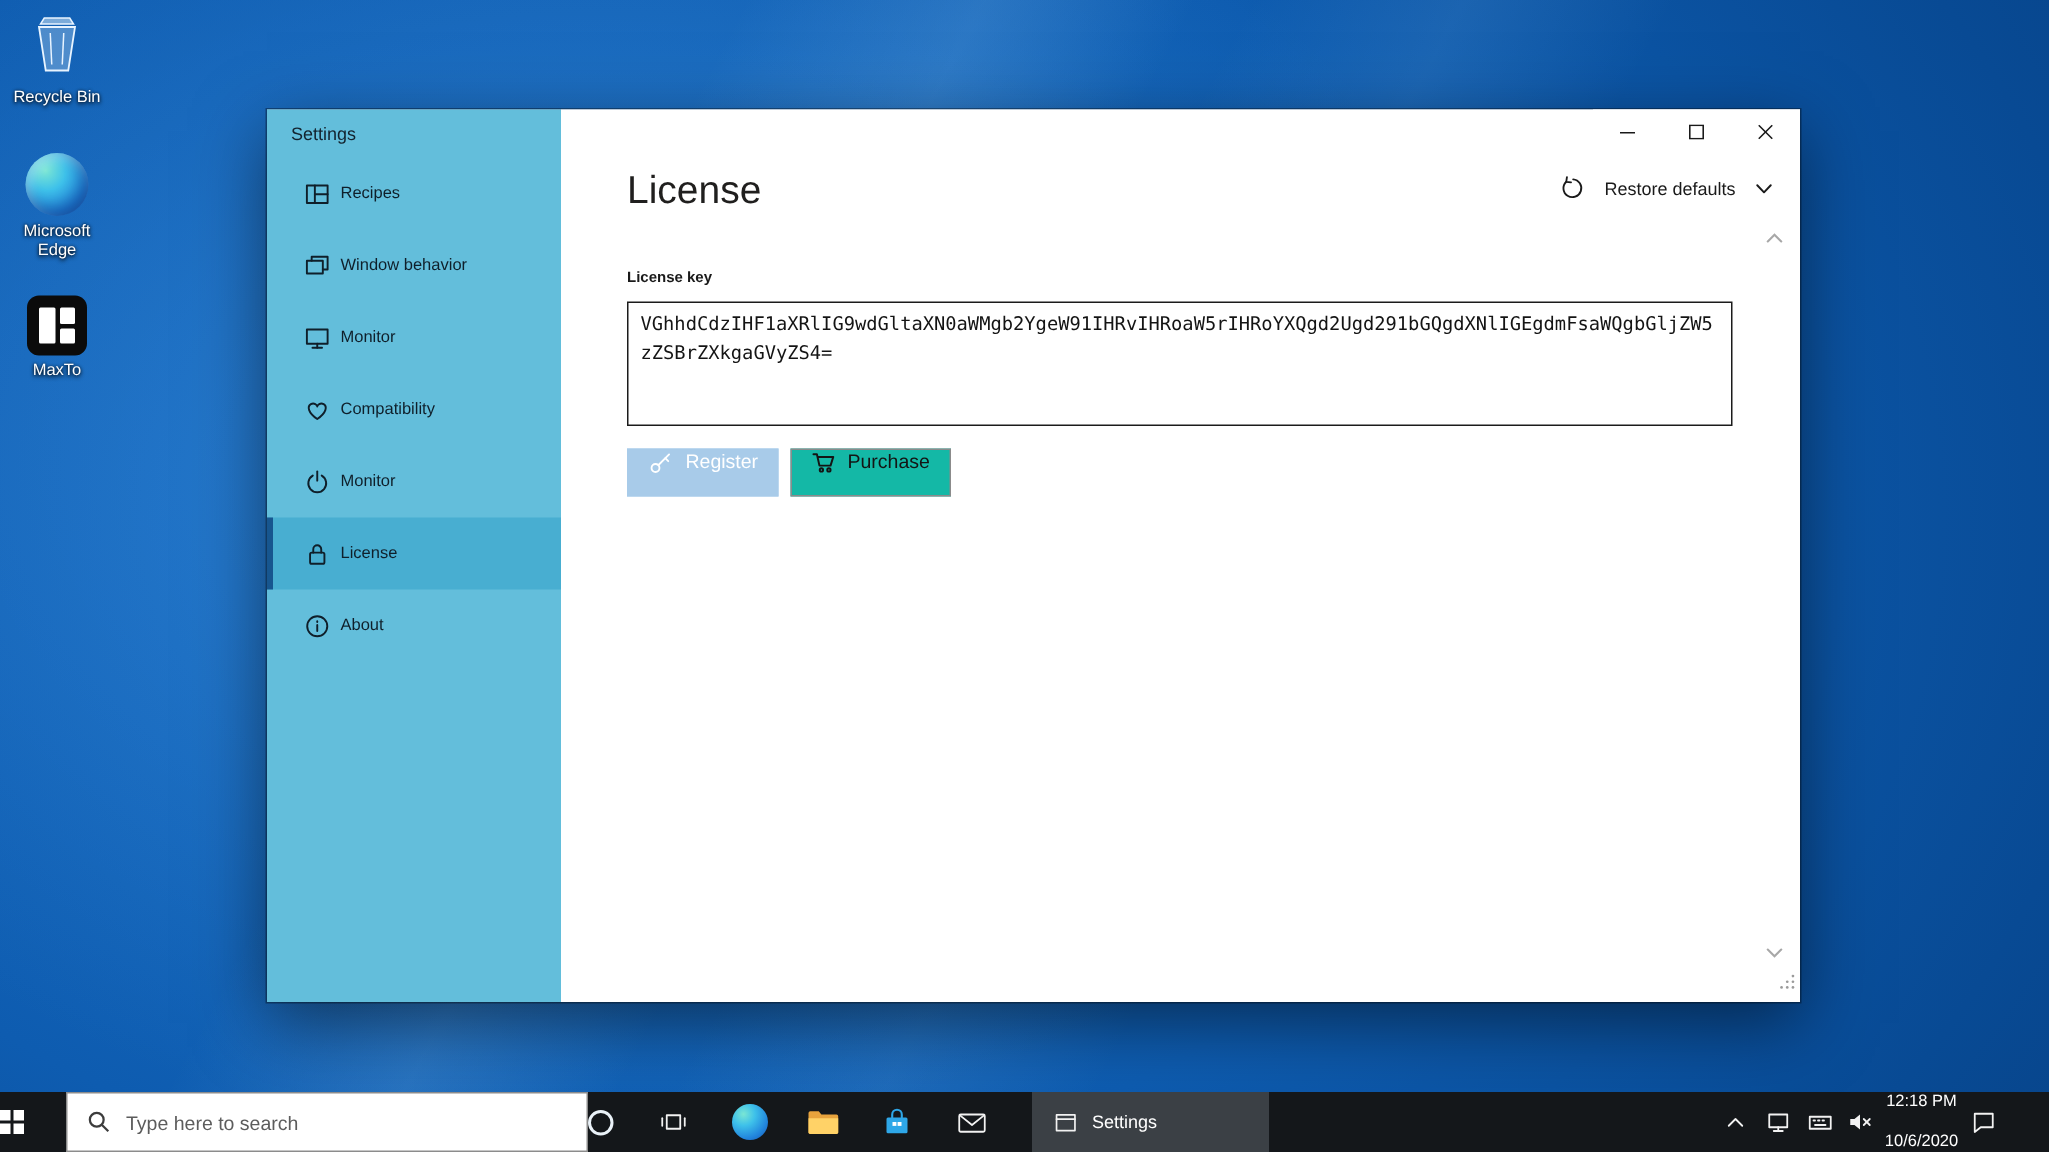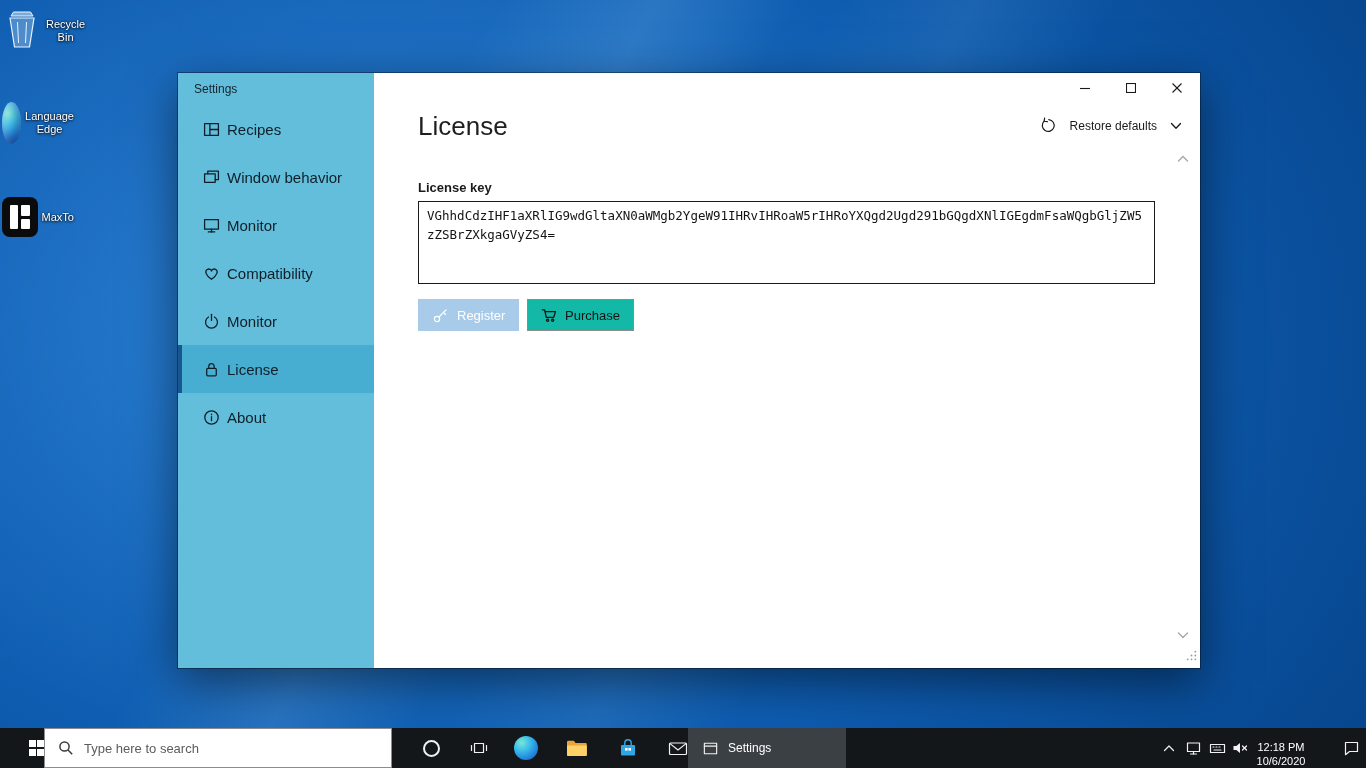--- a/index.html
+++ b/index.html
@@ -7,77 +7,77 @@
 
   .desktop { position:relative; width:1366px; height:768px; overflow:hidden;
     background: radial-gradient(1400px 1000px at 30% 45%, #1a74cc 0%, #0e5cb0 45%, #084a94 72%, #063a78 100%); }
   .desktop::before { content:""; position:absolute; inset:0; pointer-events:none;
     background:
       linear-gradient(118deg, rgba(255,255,255,0) 28%, rgba(160,215,255,.16) 37%, rgba(255,255,255,0) 45%),
       linear-gradient(118deg, rgba(255,255,255,0) 47%, rgba(160,215,255,.10) 55%, rgba(255,255,255,0) 63%),
       radial-gradient(900px 650px at 28% 40%, rgba(120,190,255,.22), transparent 70%); }
 
   
-  .dicon { position:absolute; left:2px; width:72px; display:flex; flex-direction:row; align-items:center; gap:4px; cursor:pointer; }
+  .dicon { position:absolute; left:2px; width:72px; display:flex; flex-direction:column; align-items:center; gap:4px; cursor:pointer; }
   .dicon-recycle { top:8px; } .dicon-edge { top:102px; } .dicon-maxto { top:197px; }
   .dicon-label { font-size:11px; line-height:13px; color:#fff; text-align:center;
     text-shadow:0 1px 3px rgba(0,0,0,.9), 0 0 2px rgba(0,0,0,.7); }
   .edge-circle { width:42px; height:42px; border-radius:50%;
     background: radial-gradient(circle at 32% 28%, #7ae6d4 0%, #3ec1ea 32%, #2286dd 68%, #1553b0 100%);
     box-shadow: inset -4px -5px 10px rgba(8,40,110,.45), inset 3px 4px 8px rgba(255,255,255,.35); }
   .maxto-box { width:40px; height:40px; background:#0b0b0b; border-radius:8px; display:grid;
     grid-template-columns:1fr 1fr; grid-template-rows:1fr 1fr; gap:3px; padding:8px; }
   .maxto-box span { background:#fff; border-radius:1px; }
   .maxto-left { grid-row:1 / 3; }
 
   
   .window { position:absolute; left:178px; top:73px; width:1022px; height:595px; background:#fff;
     box-shadow:0 14px 44px rgba(0,0,0,.5); outline:1px solid rgba(0,0,0,.35); }
 
   .sidebar { position:absolute; left:0; top:0; bottom:0; width:196px; background:var(--sidebar,#63bedb); }
   .win-title { position:absolute; left:16px; top:9px; font-size:12px; color:#13232e; }
   .nav { position:absolute; top:32px; left:0; right:0; }
   .side-item { position:relative; height:48px; display:flex; align-items:center; padding-left:25px; gap:7px;
-    font-size:15px; color:#0f1f2a; cursor:pointer; }
+    font-size:11px; color:#0f1f2a; cursor:pointer; }
   .side-item.selected { background:var(--sidebar-selected,#48aed1); }
   .side-item.selected::before { content:""; position:absolute; left:0; top:0; bottom:0; width:4px;
     background:var(--accent-bar,#17568f); }
   .side-icon { width:17px; height:17px; display:inline-flex; flex:none; }
   .side-icon svg { width:17px; height:17px; stroke:#0f1f2a; fill:none; stroke-width:1.2;
     stroke-linecap:round; stroke-linejoin:round; }
 
   .captions { position:absolute; top:0; right:0; display:flex; z-index:6; }
   .cap-btn { width:46px; height:30px; display:flex; align-items:center; justify-content:center; cursor:pointer; background:#fff; }
   .cap-btn svg { stroke:#1a1a1a; fill:none; stroke-width:1.1; }
 
   .content { position:absolute; left:196px; top:0; right:0; bottom:0; background:#fff; }
   .page-title { position:absolute; left:44px; top:38px; font-size:26px; font-weight:400; color:#201f1e; }
   .restore { position:absolute; top:44px; right:18px; display:flex; align-items:center; gap:13px;
     font-size:12px; color:#1a1a1a; cursor:pointer; }
   .restore svg { fill:none; stroke:#1a1a1a; stroke-width:1.3; stroke-linecap:round; stroke-linejoin:round; }
-  .field-label { position:absolute; left:44px; top:107px; font-size:13px; font-weight:700; color:#1a1a1a; }
+  .field-label { position:absolute; left:44px; top:107px; font-size:10px; font-weight:700; color:#1a1a1a; }
   .license-textarea { position:absolute; left:44px; top:128px; width:737px; height:83px;
     border:1px solid #1b1b1b; border-radius:0; padding:5px 8px; background:#fff; color:#141414;
     font:12.5px/1.5 "DejaVu Sans Mono",monospace; resize:none; overflow:hidden;
     word-break:break-all; white-space:pre-wrap; outline:none; }
-  .btn { position:absolute; top:226px; height:32px; display:inline-flex; align-items:center; gap:8px;
+  .btn { position:absolute; top:226px; height:32px; display:inline-flex; align-items:flex-start; gap:8px;
     font-family:inherit; font-size:13px; padding:0 13px; cursor:pointer; }
   .btn svg { fill:none; stroke-width:1.3; stroke-linecap:round; stroke-linejoin:round; }
   .btn-register { left:44px; background:var(--register-bg,#a8cbe9); border:1px solid var(--register-bg,#a8cbe9); color:#fff; }
   .btn-register svg { stroke:#fff; }
   .btn-purchase { left:153px; background:#14b8a6; border:1px solid #8b8b8b; color:#141414; }
   .btn-purchase svg { stroke:#141414; }
   .scroll-hint { position:absolute; right:11px; width:12px; height:8px; display:flex; cursor:pointer; }
   .scroll-hint svg { stroke:#a8a8a8; fill:none; stroke-width:1.4; stroke-linecap:round; }
   .scroll-up { top:82px; } .scroll-down { top:558px; }
   .grip { position:absolute; right:3px; bottom:3px; cursor:nwse-resize; }
 
   
   .taskbar { position:absolute; left:0; bottom:0; width:1366px; height:40px; background:var(--taskbar,#14171a); z-index:20; }
-  .tb { position:absolute; top:0; height:40px; display:flex; align-items:center; justify-content:flex-end; cursor:pointer; }
+  .tb { position:absolute; top:0; height:40px; display:flex; align-items:center; justify-content:space-between; cursor:pointer; }
   .tb svg { fill:none; stroke:#f2f2f2; stroke-width:1.2; stroke-linecap:round; stroke-linejoin:round; }
   .tb-start { left:0; width:44px; }
   .winlogo { display:grid; grid-template-columns:7px 7px; grid-template-rows:7px 7px; gap:1.5px; }
   .winlogo span { background:#fff; }
   .tb-search { position:absolute; left:44px; top:0; width:348px; height:40px; background:#fff;
     border:1px solid #8c8c8c; display:flex; align-items:center; gap:10px; padding-left:13px; cursor:text; }
   .tb-search svg { stroke:#3c3c3c; fill:none; stroke-width:1.5; }
   .tb-search input { border:none; outline:none; background:transparent; width:280px;
     font-family:inherit; font-size:13px; color:#333; }
   .tb-search input::placeholder { color:#5c5c5c; opacity:1; }
@@ -110,21 +110,21 @@
         <path d="M8 10 L12.5 39 H27.5 L32 10 Z" fill="rgba(215,240,255,.3)" stroke="#e8f4ff" stroke-width="1.2"></path>
         <line x1="15.5" y1="14" x2="16.5" y2="35" stroke="#e8f4ff" stroke-width="1"></line>
         <line x1="24.5" y1="14" x2="23.5" y2="35" stroke="#e8f4ff" stroke-width="1"></line>
       </svg>
     </span>
     <span class="dicon-label">Recycle Bin</span>
   </div>
 
   <div class="dicon dicon-edge">
     <span class="edge-circle"></span>
-    <span class="dicon-label">Language Edge</span>
+    <span class="dicon-label">Microsoft Edge</span>
   </div>
 
   <div class="dicon dicon-maxto">
     <span class="maxto-box">
       <span class="maxto-left"></span>
         <span></span>
         <span></span>
     </span>
     <span class="dicon-label">MaxTo</span>
   </div>

